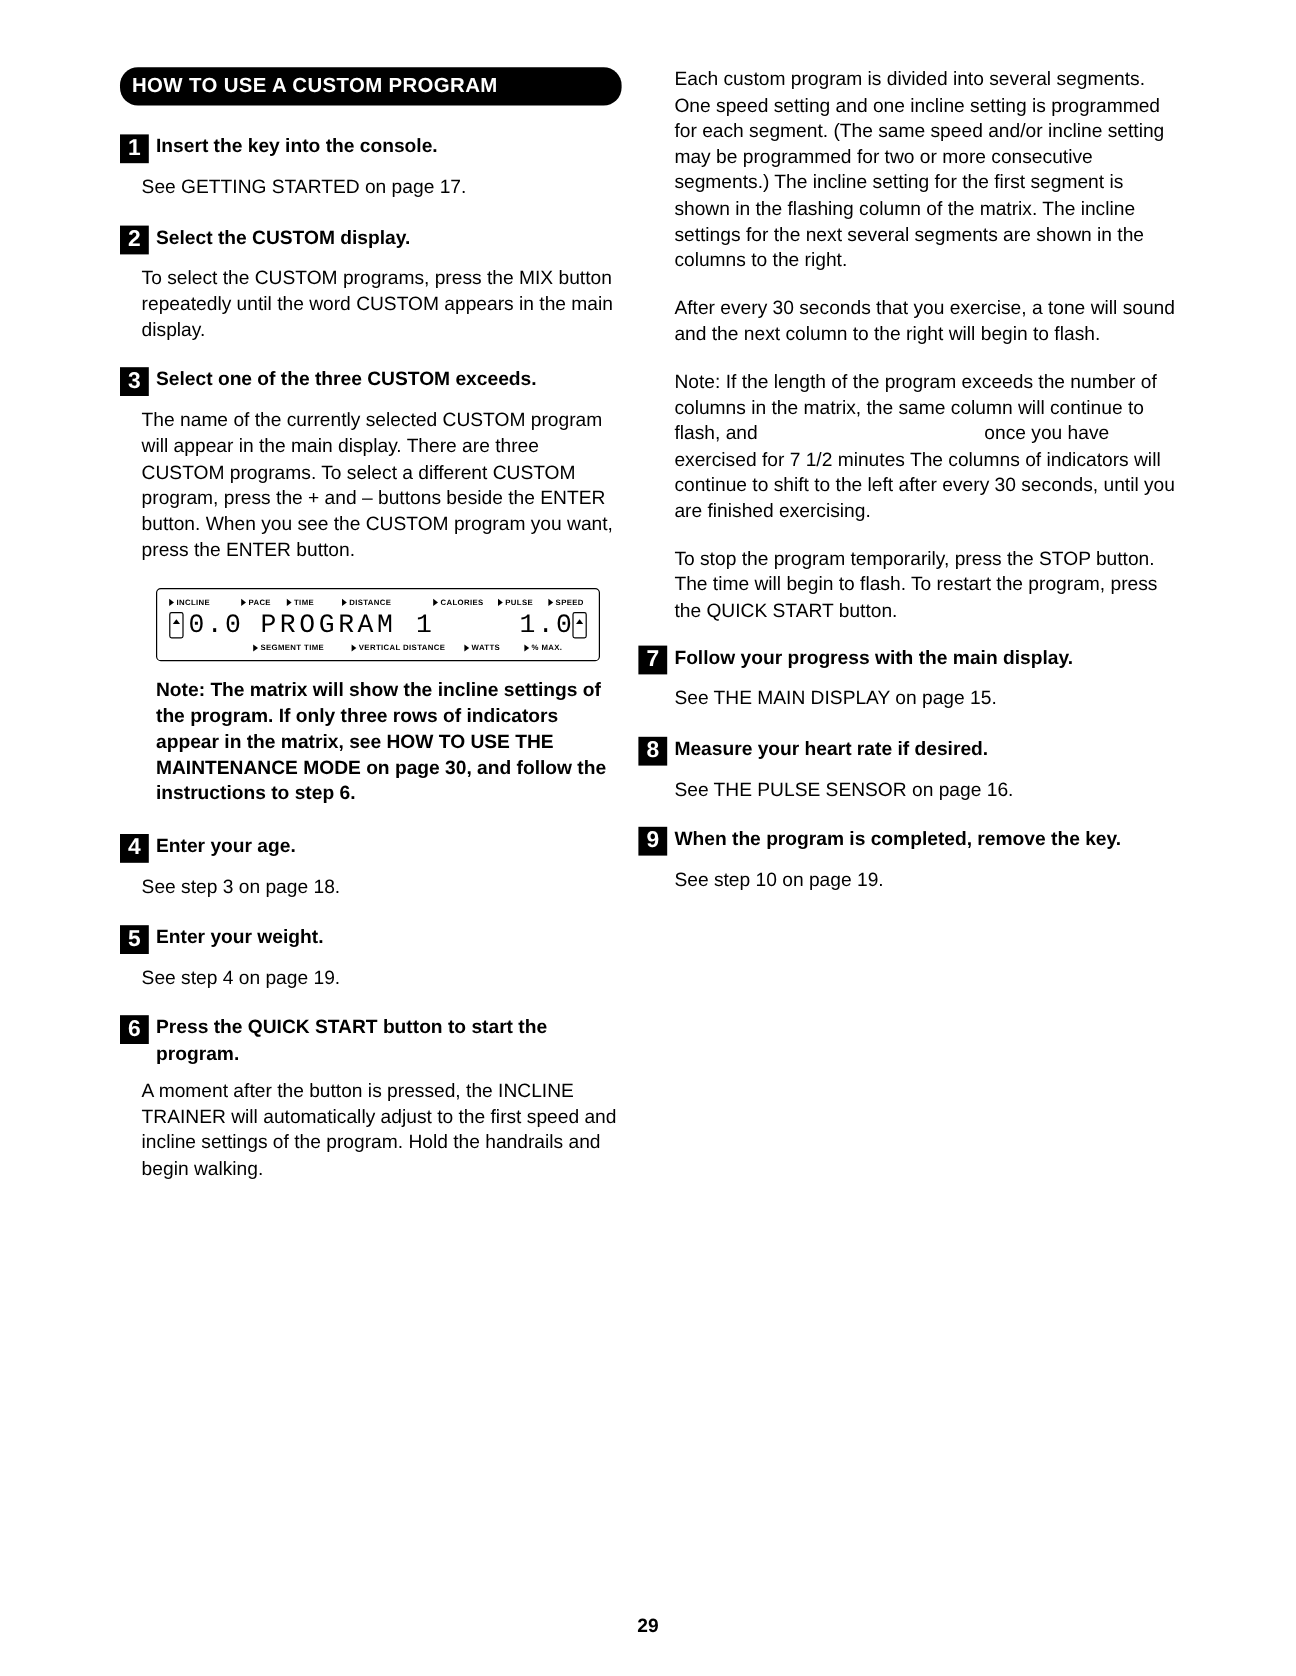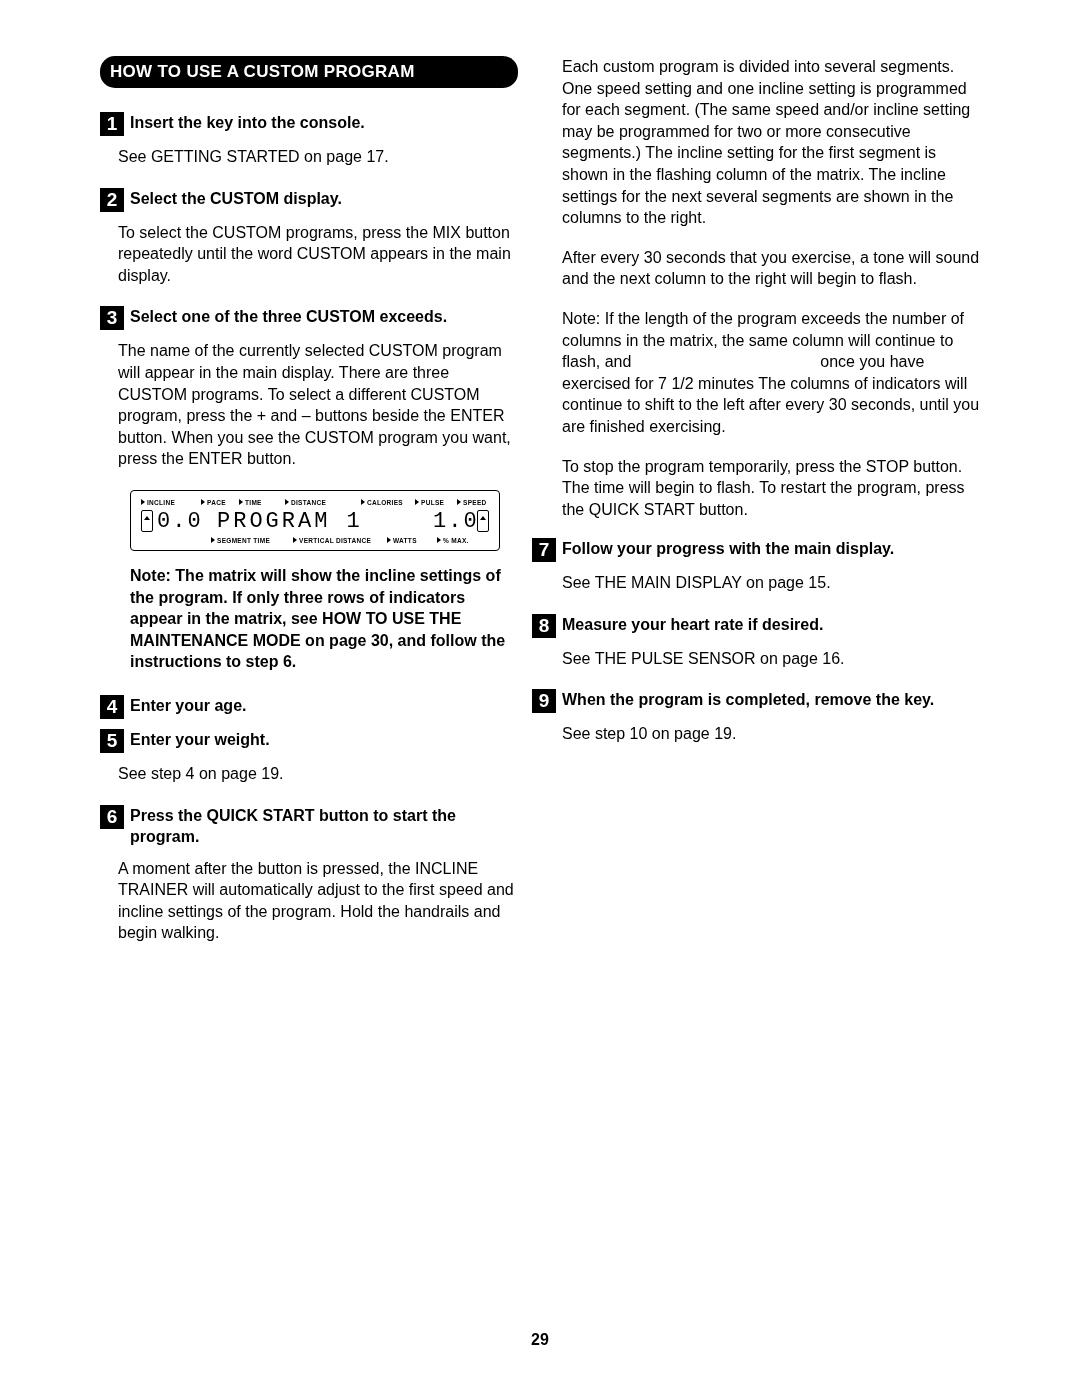--- a/index.html
+++ b/index.html
@@ -156,21 +156,21 @@
   }
   .continuation p {
     margin: 0 0 18px 0;
     line-height: 1.35;
   }
   .continuation {
     margin-left: 30px;
   }
   .page-number {
     position: absolute;
-    bottom: 48px;
+    bottom: 32px;
     left: 0; right: 0;
     text-align: center;
     font-weight: bold;
     font-size: 16px;
   }
 </style>
 </head>
 <body>
 
 <div class="page">
@@ -229,20 +229,23 @@
           <span class="lbl-pmax">% MAX.</span>
         </div>
       </div>
 
       <div class="note-bold">Note: The matrix will show the incline settings of the program. If only three rows of indicators appear in the matrix, see HOW TO USE THE MAINTENANCE MODE on page 30, and follow the instructions to step 6.</div>
 
       <div class="step">
         <div class="step-number">4</div>
         <div class="step-title">Enter your age.</div>
       </div>
+      <div class="step-body">
+          <p>See step 3 on page 18.</p>
+        </div>
 
       <div class="step">
         <div class="step-number">5</div>
         <div class="step-title">Enter your weight.</div>
       </div>
       <div class="step-body">
           <p>See step 4 on page 19.</p>
         </div>
 
       <div class="step">

